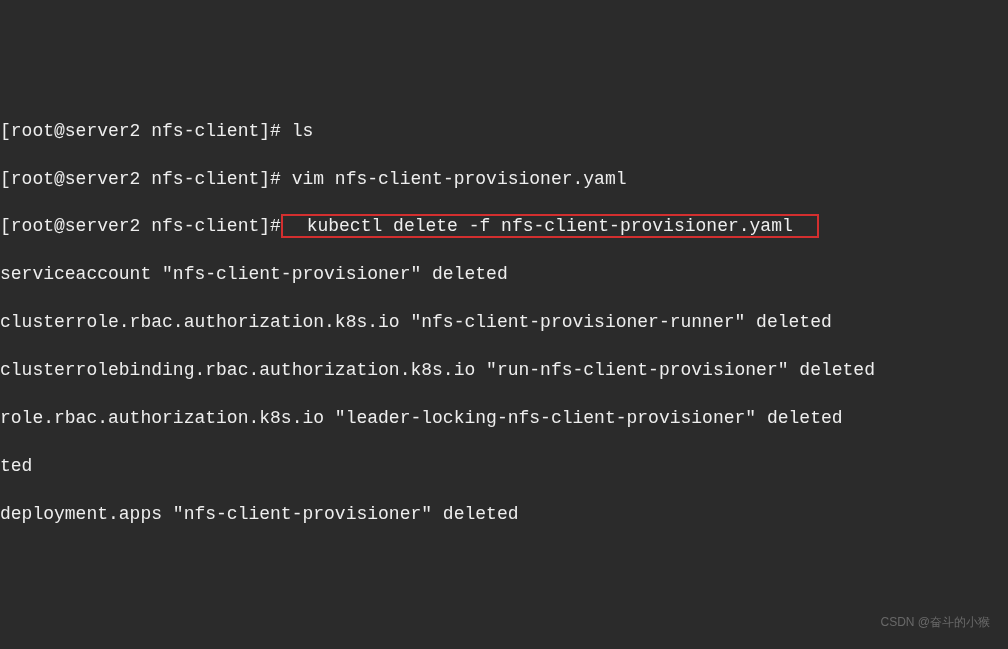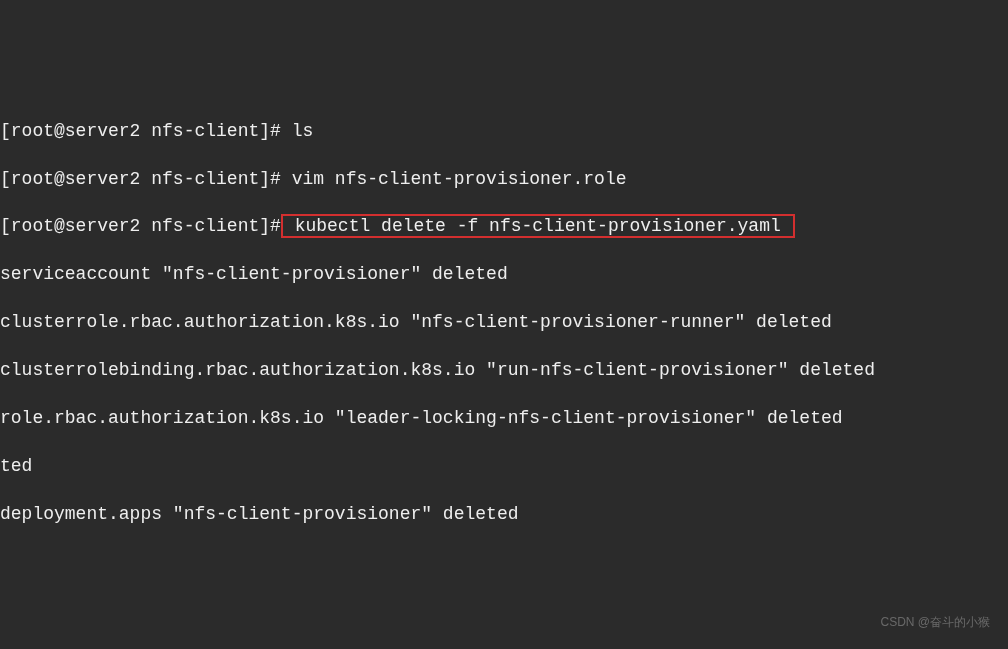--- a/index.html
+++ b/index.html
@@ -11,40 +11,40 @@
       line-height: 1.33;
       width: 1008px;
       height: 649px;
       overflow: hidden;
       white-space: pre;
     }
     .line { display: block; }
     .highlight {
       border: 2px solid #d32f2f;
       display: inline;
-      padding: 0 1px;
+      padding: 0 13px;
       margin-top: 44px;
     }
     .watermark {
       position: absolute;
       right: 18px;
       bottom: 18px;
       color: rgba(180,180,180,0.45);
       font-family: sans-serif;
       font-size: 12px;
     }
   </style>
 </head>
 <body>
 
 
 
 <div>
 <span class="line"><span>[root@server2 nfs-client]# </span><span>ls</span></span>
-<span class="line"><span>[root@server2 nfs-client]# </span><span>vim nfs-client-provisioner.role</span></span>
+<span class="line"><span>[root@server2 nfs-client]# </span><span>vim nfs-client-provisioner.yaml</span></span>
 <span class="line"><span>[root@server2 nfs-client]#</span><span class="highlight"> kubectl delete -f nfs-client-provisioner.yaml </span></span>
 <span class="line">serviceaccount "nfs-client-provisioner" deleted</span>
 <span class="line">clusterrole.rbac.authorization.k8s.io "nfs-client-provisioner-runner" deleted</span>
 <span class="line">clusterrolebinding.rbac.authorization.k8s.io "run-nfs-client-provisioner" deleted</span>
 <span class="line">role.rbac.authorization.k8s.io "leader-locking-nfs-client-provisioner" deleted</span>
 <span class="line">ted</span>
 <span class="line">deployment.apps "nfs-client-provisioner" deleted</span>
 
 
 

